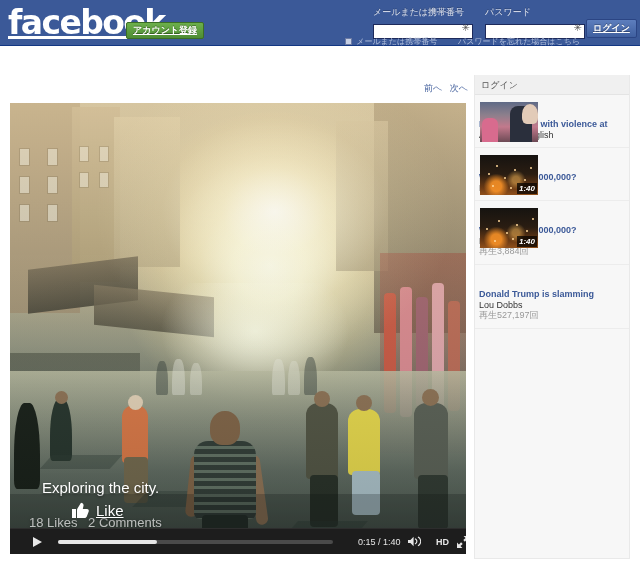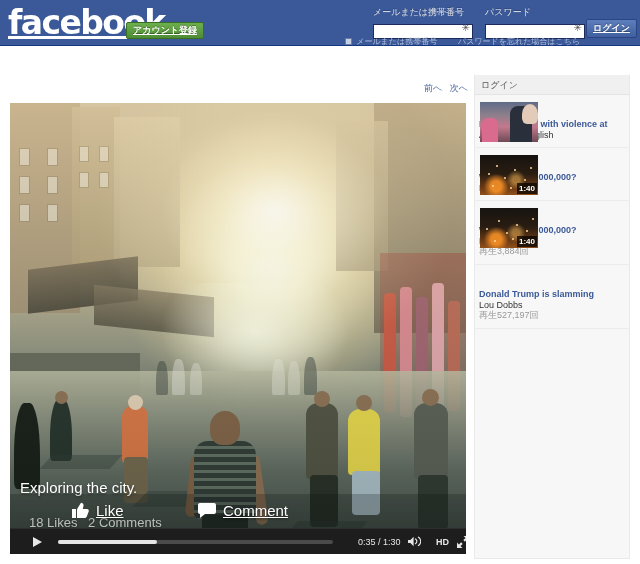--- a/index.html
+++ b/index.html
@@ -155,21 +155,21 @@
   #rack{ position:absolute; right:0; top:150px; width:86px; height:200px;
     background:linear-gradient(180deg,rgba(150,70,60,.55),rgba(90,50,50,.25));}
   .cloth{ position:absolute; width:12px; border-radius:4px; }
   #flare{ position:absolute; left:0; right:0; top:0; height:330px;
     background:radial-gradient(ellipse at 58% 33%, rgba(255,255,255,.95) 0%, rgba(255,252,230,.55) 14%, rgba(255,246,205,.15) 30%, rgba(255,240,200,0) 48%);}
   #warm{ position:absolute; inset:0;
     background:linear-gradient(180deg,rgba(255,226,150,.18),rgba(120,150,130,.12) 60%,rgba(40,60,50,.18));}
 
   
   #vid-title{
-    position:absolute; left:10px; top:376px;
+    position:absolute; left:32px; top:376px;
     color:#fff; font-size:15px; line-height:17px;
     text-shadow:0 1px 3px rgba(0,0,0,.55);
     font-weight:normal;
   }
   #vid-stats{
     position:absolute; left:19px; top:412px;
     color:#eef0ee; font-size:13px; line-height:15px;
     text-shadow:0 1px 3px rgba(0,0,0,.5);
     white-space:nowrap;
   }
@@ -239,20 +239,21 @@
   .thumb{
     position:absolute; left:5px; top:7px;
     width:58px; height:40px; overflow:hidden;
     background:#111;
   }
   .dur{
     position:absolute; right:1px; bottom:1px;
     background:rgba(0,0,0,.72); color:#fff;
     font-size:8px; line-height:9px; padding:1px 2px;
     font-weight:bold;
+    font-style:italic;
   }
   .sb-text{ margin-left:62px; }
   .sb-title{
     display:block; color:#3b5998; font-size:9px; font-weight:bold;
     line-height:10px; margin-bottom:1px;
   }
   .sb-author{ display:block; color:#333; font-size:9px; line-height:10px; }
   .sb-views{ display:block; color:#999; font-size:9px; line-height:11px; }
 
   
@@ -410,35 +411,28 @@
 
     <div id="actionbar">
       <a class="act" id="act-like" href="#">
         <span class="gl">
           <svg width="17" height="16" viewBox="0 0 17 16">
               <path fill="#fff" d="M0 7h4v9H0z"></path>
               <path fill="#fff" d="M5 16h7.6c1 0 1.9-.6 2.2-1.5l1.9-5.1c.4-1.1-.4-2.3-1.6-2.3h-4.3l.7-3.3C11.8 2.5 11 1.3 9.8 1L9 .8 5.6 6.2c-.4.6-.6 1.2-.6 1.9V16z"></path>
             </svg>
         </span><span>Like</span>
       </a>
-      <a class="act" id="act-comment" href="#">
-        <span class="gl">
-          <svg width="18" height="15" viewBox="0 0 18 15">
-              <path fill="#fff" d="M2 0h14a2 2 0 0 1 2 2v7a2 2 0 0 1-2 2H7l-5 4v-4H2a2 2 0 0 1-2-2V2a2 2 0 0 1 2-2z"></path>
-            </svg>
-        </span><span>Comment</span>
-      </a>
     </div>
 
     <div id="controls">
       <div id="play"></div>
       <div id="track">
         <div class="fill" style="width: 36%;"></div>
       </div>
-      <div id="time">0:35 / 1:30</div>
+      <div id="time">0:15 / 1:40</div>
       <div id="vol">
         <svg width="13" height="11" viewBox="0 0 13 11">
             <path fill="#e6e6e6" d="M0 4h2.4L5.6.8v9.4L2.4 7H0z"></path>
             <path fill="#e6e6e6" d="M7.2 2.2c1.4.6 2.2 1.6 2.2 3.1s-.8 2.5-2.2 3.1l-.5-1c1-.5 1.5-1.1 1.5-2.1s-.5-1.6-1.5-2.1z"></path>
             <path fill="#e6e6e6" d="M10.2.4c2 1 3 2.6 3 4.9s-1 3.9-3 4.9l-.5-1c1.6-.8 2.4-2.1 2.4-3.9S11.3 2.2 9.7 1.4z"></path>
           </svg>
       </div>
       <div id="hd">HD</div>
       <div id="full">
         <svg width="12" height="12" viewBox="0 0 12 12">

